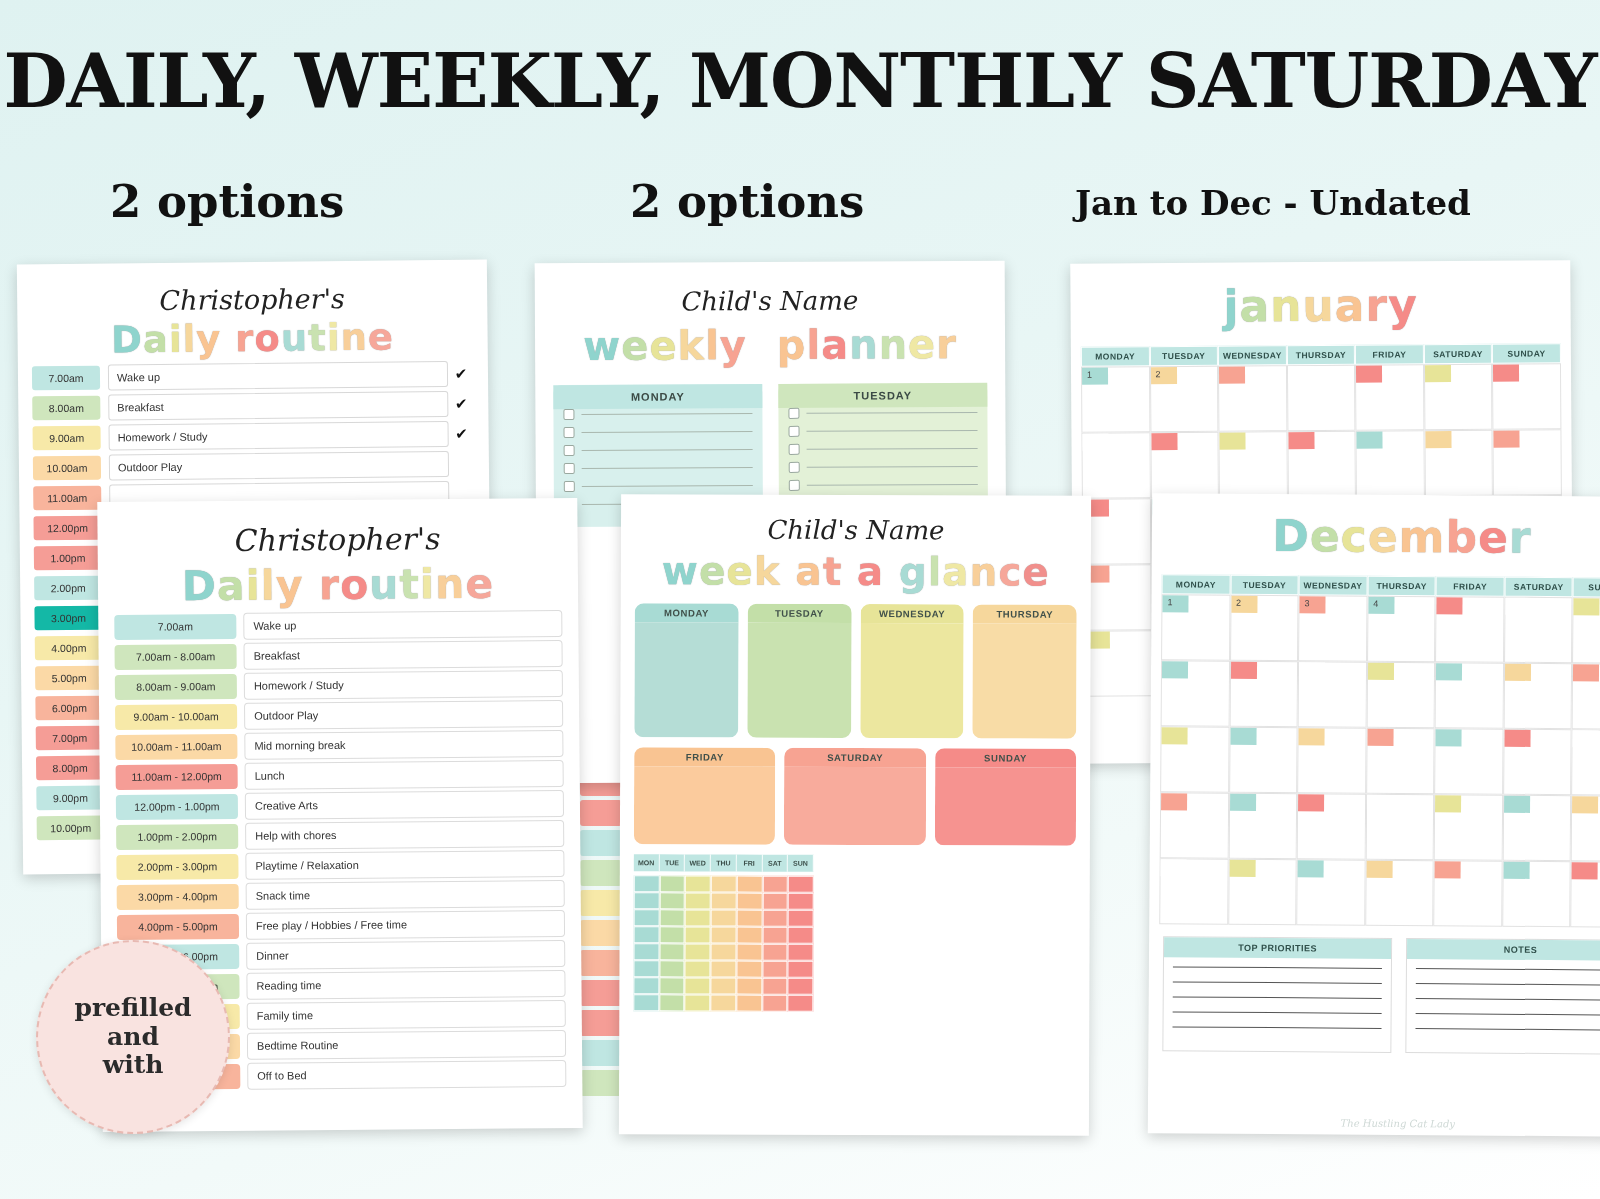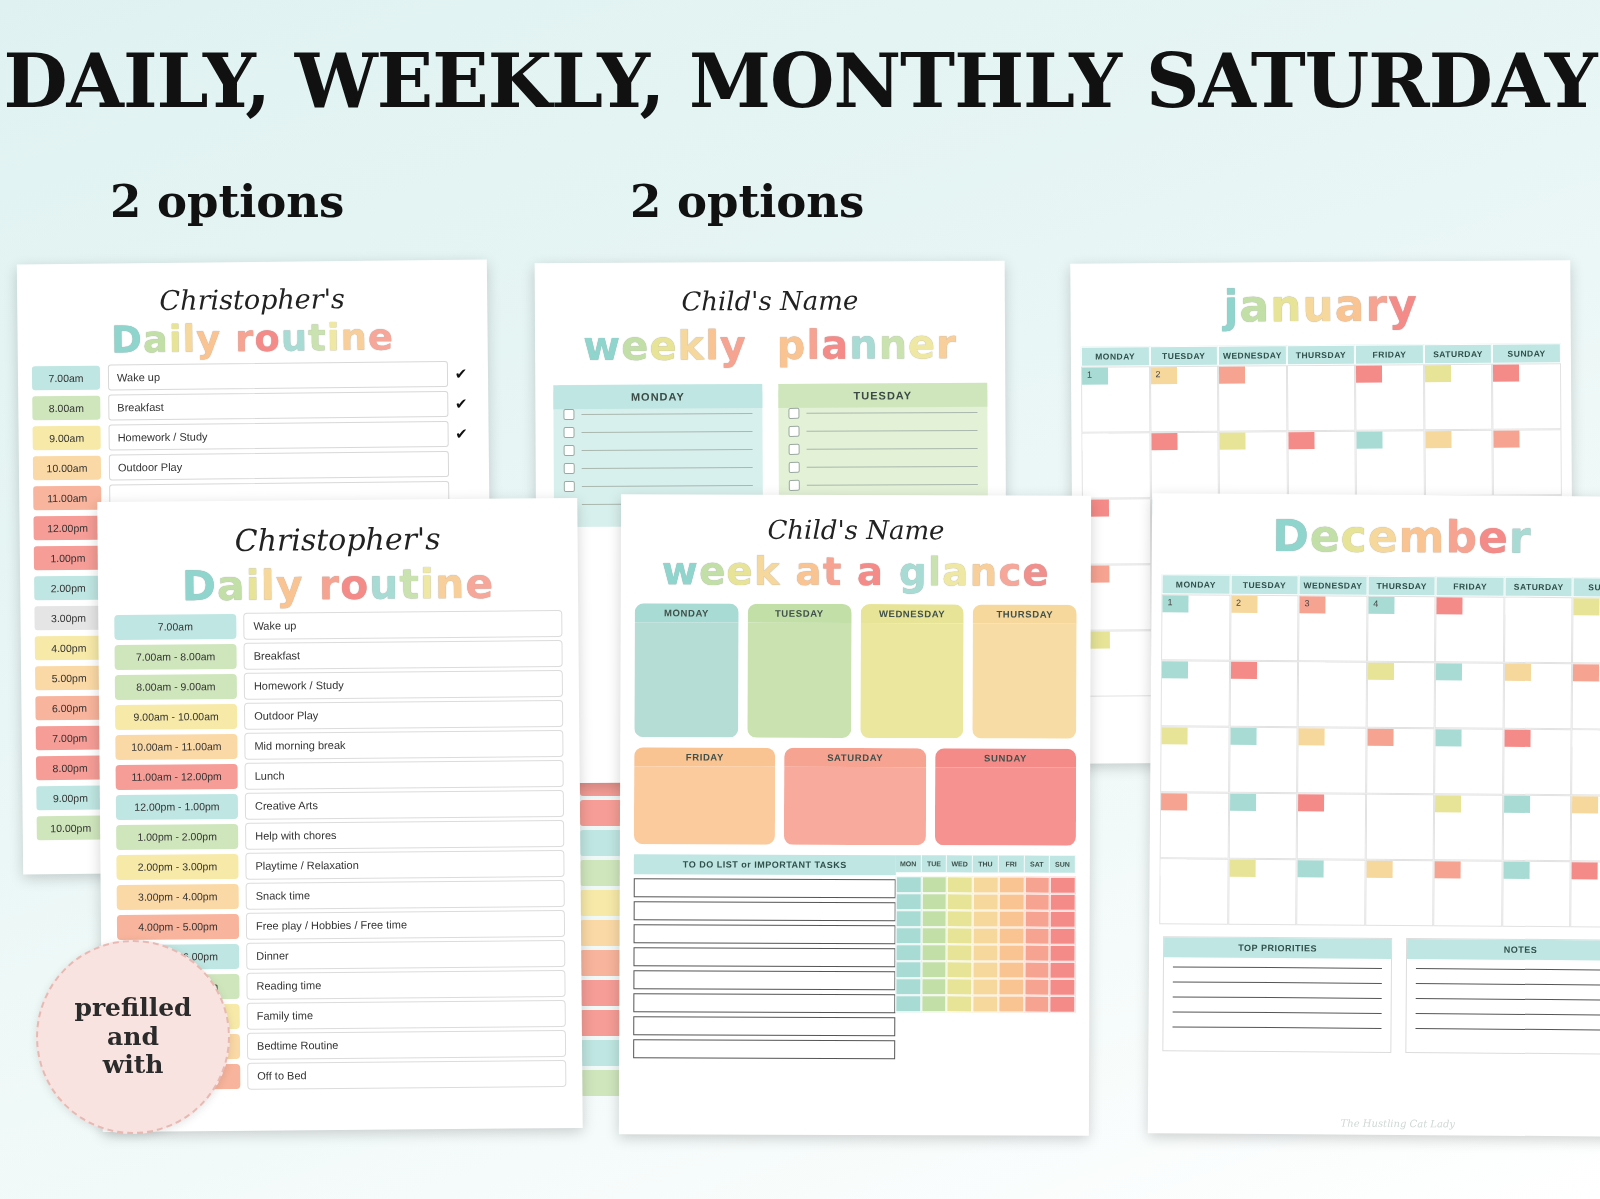--- a/index.html
+++ b/index.html
@@ -173,20 +173,21 @@
 </style>
 </head>
 <body>
 
 <div class="bg-grad"></div>
 
 <div class="headline">DAILY, WEEKLY, MONTHLY SATURDAY</div>
 <div class="sub-row">
   <div class="sub sub1">2 options</div>
   <div class="sub sub2">2 options</div>
+  <div class="sub sub3">Jan to Dec - Undated</div>
 </div>
 
 <div id="edge-strips">
     <div class="edge-strip" style="background: rgb(191, 230, 226); left: 580px; top: 620px; width: 42px; height: 26px;"></div>
     <div class="edge-strip" style="background: rgb(207, 230, 189); left: 580px; top: 650px; width: 42px; height: 26px;"></div>
     <div class="edge-strip" style="background: rgb(247, 233, 168); left: 580px; top: 680px; width: 42px; height: 26px;"></div>
     <div class="edge-strip" style="background: rgb(251, 217, 166); left: 580px; top: 710px; width: 42px; height: 26px;"></div>
     <div class="edge-strip" style="background: rgb(248, 180, 156); left: 580px; top: 740px; width: 42px; height: 26px;"></div>
     <div class="edge-strip" style="background: rgb(245, 157, 150); left: 580px; top: 770px; width: 42px; height: 26px;"></div>
     <div class="edge-strip" style="background: rgb(245, 157, 150); left: 580px; top: 800px; width: 42px; height: 26px;"></div>
@@ -239,21 +240,21 @@
         <div class="d1time" style="background: rgb(245, 157, 150);">1.00pm</div>
         <div class="d1task"></div>
         <div class="d1chk"></div>
       </div>
       <div class="d1row">
         <div class="d1time" style="background: rgb(191, 230, 226);">2.00pm</div>
         <div class="d1task"></div>
         <div class="d1chk"></div>
       </div>
       <div class="d1row">
-        <div class="d1time" style="background: #e5e5e5;">3.00pm</div>
+        <div class="d1time" style="background: #14b8a6;">3.00pm</div>
         <div class="d1task"></div>
         <div class="d1chk"></div>
       </div>
       <div class="d1row">
         <div class="d1time" style="background: rgb(247, 233, 168);">4.00pm</div>
         <div class="d1task"></div>
         <div class="d1chk"></div>
       </div>
       <div class="d1row">
         <div class="d1time" style="background: rgb(251, 217, 166);">5.00pm</div>
@@ -571,33 +572,20 @@
       <div class="gl-card small">
         <div class="h" style="background: rgb(247, 163, 146);">SATURDAY</div>
         <div class="body" style="background: rgb(248, 171, 156);"></div>
       </div>
       <div class="gl-card small">
         <div class="h" style="background: rgb(245, 139, 136);">SUNDAY</div>
         <div class="body" style="background: rgb(246, 147, 144);"></div>
       </div>
     </div>
   <div class="todo-wrap">
-    <div class="todo-left">
-      <div class="todo-title">TO DO LIST or IMPORTANT TASKS</div>
-      <div id="p5-todo">
-          <div class="todo-line"></div>
-          <div class="todo-line"></div>
-          <div class="todo-line"></div>
-          <div class="todo-line"></div>
-          <div class="todo-line"></div>
-          <div class="todo-line"></div>
-          <div class="todo-line"></div>
-          <div class="todo-line"></div>
-        </div>
-    </div>
     <div class="todo-grid">
       <div class="tg-head" id="p5-tghead">
           <div>MON</div>
           <div>TUE</div>
           <div>WED</div>
           <div>THU</div>
           <div>FRI</div>
           <div>SAT</div>
           <div>SUN</div>
         </div>

